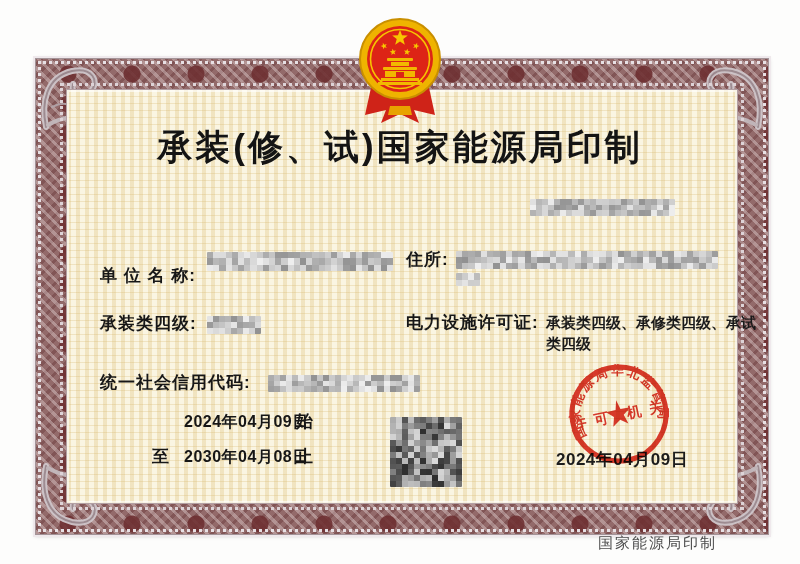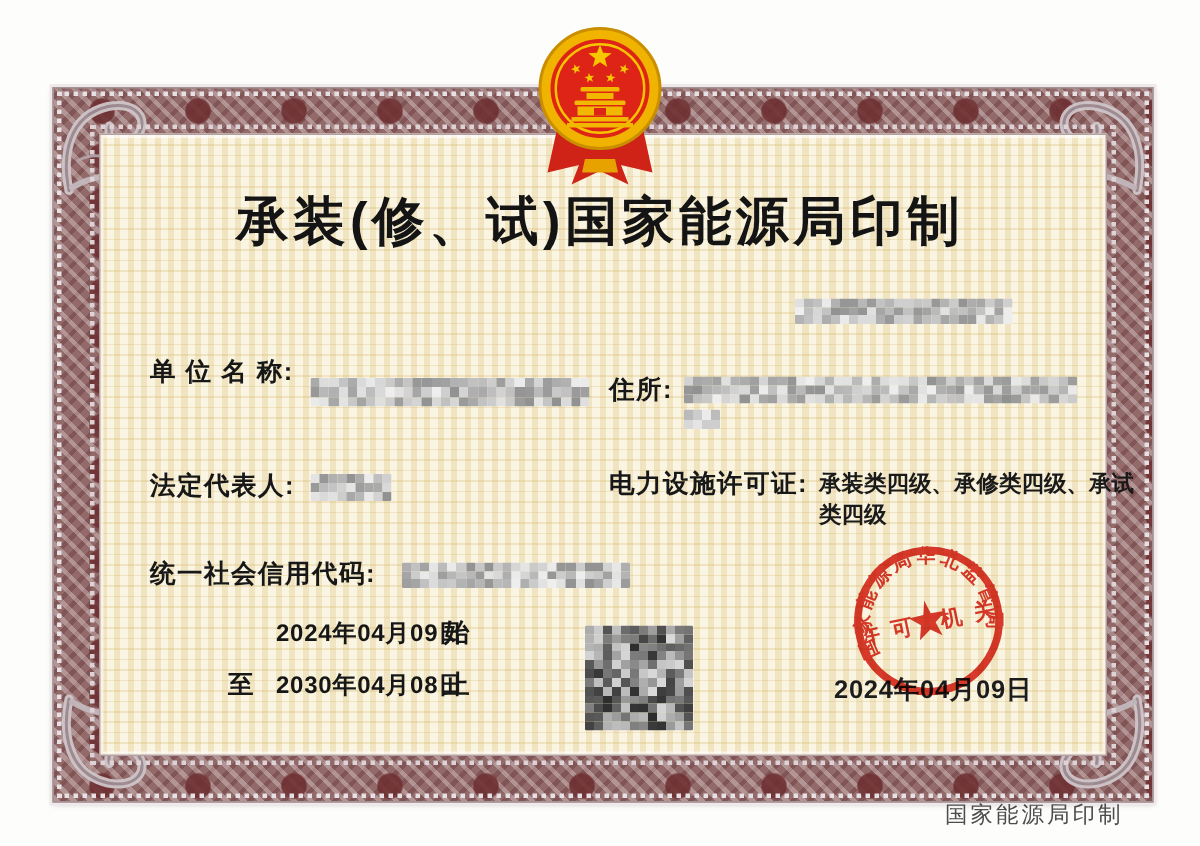--- a/index.html
+++ b/index.html
@@ -47,21 +47,21 @@
     left:0;right:0;top:124px;text-align:center;
     font-size:35px;font-weight:bold;color:#141414;letter-spacing:3px;
   }
   .lbl{font-size:17px;font-weight:bold;color:#171717;letter-spacing:1px;white-space:nowrap;}
   .val{font-size:15px;font-weight:bold;color:#1a1a1a;line-height:21px;}
   .date{font-size:16px;font-weight:bold;color:#161616;letter-spacing:.5px;white-space:nowrap;}
   
   .px{display:grid;gap:0;filter:blur(.4px);overflow:hidden;border-radius:1px;}
   .px i{display:block;width:100%;height:100%;}
   .seal-date{font-size:17px;font-weight:bold;color:#1c1c1c;letter-spacing:.5px;}
-  .footer-note{font-size:15px;color:#4c4c4c;letter-spacing:2px;margin-left:32px;}
+  .footer-note{font-size:15px;color:#4c4c4c;letter-spacing:2px;}
   .seal-svg{mix-blend-mode:multiply;opacity:.92;}
 </style>
 </head>
 <body>
 
 <div class="stage">
 
   <div class="cert">
     <svg class="corner tl" viewBox="0 0 72 72">
       <g fill="none" stroke-linecap="round">
@@ -190,21 +190,21 @@
         <i style="background: rgb(166, 166, 166);"></i>
         <i style="background: rgb(180, 180, 180);"></i>
         <i style="background: rgb(152, 152, 152);"></i>
         <i style="background: rgb(155, 155, 155);"></i>
         <i style="background: rgb(231, 231, 231);"></i>
         <i style="background: rgb(180, 180, 180);"></i>
         <i style="background: rgb(198, 198, 198);"></i>
         <i style="background: rgb(237, 237, 237);"></i>
       </div>
 
-    <div class="abs lbl" style="left:100px;top:236px;">单 位 名 称:</div>
+    <div class="abs lbl" style="left:100px;top:264px;">单 位 名 称:</div>
     <div class="abs px" style="left: 207px; top: 252px; width: 186px; height: 19px; grid-template-columns: repeat(30, 1fr);">
         <i style="background: rgb(170, 170, 170);"></i>
         <i style="background: rgb(220, 220, 220);"></i>
         <i style="background: rgb(220, 220, 220);"></i>
         <i style="background: rgb(196, 196, 196);"></i>
         <i style="background: rgb(171, 171, 171);"></i>
         <i style="background: rgb(218, 218, 218);"></i>
         <i style="background: rgb(232, 232, 232);"></i>
         <i style="background: rgb(215, 215, 215);"></i>
         <i style="background: rgb(202, 202, 202);"></i>
@@ -424,21 +424,21 @@
         <i style="background: rgb(186, 186, 186);"></i>
         <i style="background: rgb(204, 204, 204);"></i>
         <i style="background: rgb(235, 235, 235);"></i>
         <i style="background: rgb(188, 188, 188);"></i>
         <i style="background: rgb(216, 216, 216);"></i>
         <i style="background: rgb(228, 228, 228);"></i>
         <i style="background: rgb(205, 205, 205);"></i>
         <i style="background: rgb(206, 206, 206);"></i>
       </div>
 
-    <div class="abs lbl" style="left:100px;top:312px;">法定代表人:</div>
+    <div class="abs lbl" style="left:100px;top:312px;">承装类四级:</div>
     <div class="abs px" style="left: 207px; top: 316px; width: 54px; height: 18px; grid-template-columns: repeat(9, 1fr);">
         <i style="background: rgb(227, 227, 227);"></i>
         <i style="background: rgb(151, 151, 151);"></i>
         <i style="background: rgb(176, 176, 176);"></i>
         <i style="background: rgb(181, 181, 181);"></i>
         <i style="background: rgb(147, 147, 147);"></i>
         <i style="background: rgb(172, 172, 172);"></i>
         <i style="background: rgb(236, 236, 236);"></i>
         <i style="background: rgb(191, 191, 191);"></i>
         <i style="background: rgb(208, 208, 208);"></i>

